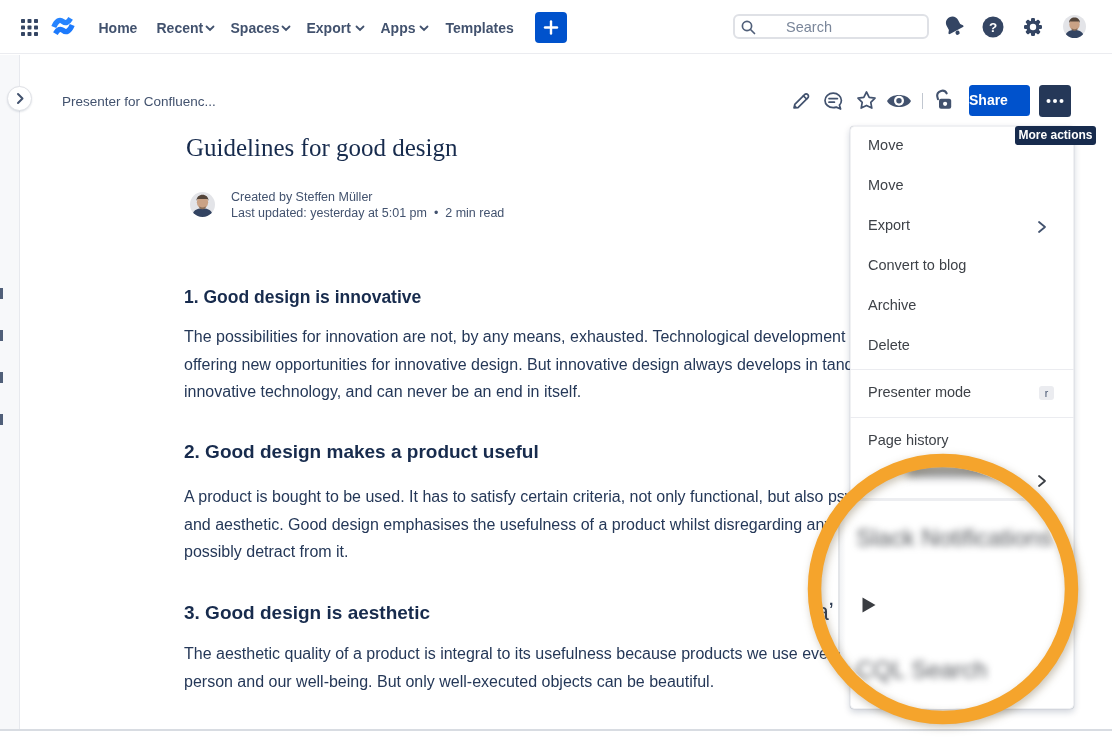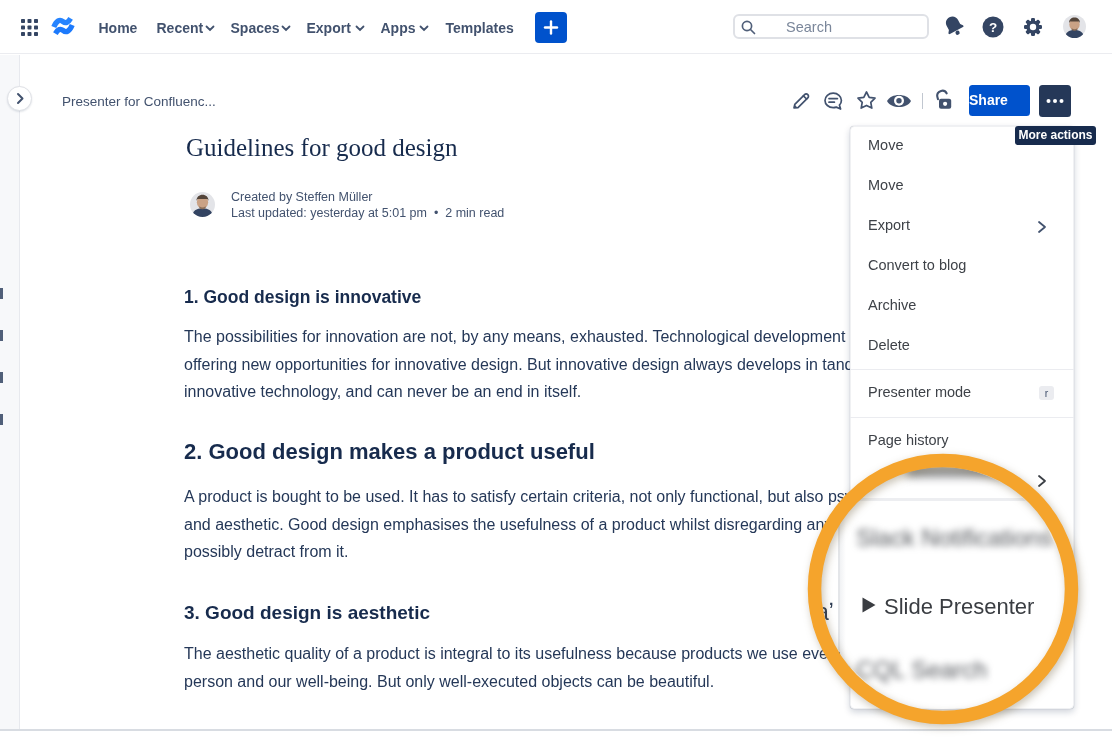--- a/index.html
+++ b/index.html
@@ -182,21 +182,21 @@
 </svg>
 <div class="abs" style="left:231px;top:190px;font-size:12.5px;color:#42526E;z-index:2;">Created by Steffen Müller</div>
 <div class="abs" style="left:231px;top:206px;font-size:12.5px;color:#42526E;z-index:2;">Last updated: yesterday at 5:01 pm &nbsp;•&nbsp; 2 min read</div>
 
 <div class="abs nowrap" style="left:184px;top:287px;font-size:17.5px;font-weight:bold;line-height:20px;color:#172B4D;z-index:2;">1. Good design is innovative</div>
 <div class="abs nowrap" style="left:184px;top:323px;font-size:16px;line-height:27.6px;color:#253858;z-index:2;">
 The possibilities for innovation are not, by any means, exhausted. Technological development is always<br>
 offering new opportunities for innovative design. But innovative design always develops in tandem with<br>
 innovative technology, and can never be an end in itself.</div>
 
-<div class="abs nowrap" style="left:184px;top:442px;font-size:22px;font-weight:bold;line-height:20px;color:#172B4D;z-index:2;">2. Good design makes a product useful</div>
+<div class="abs nowrap" style="left:184px;top:442px;font-size:19px;font-weight:bold;line-height:20px;color:#172B4D;z-index:2;">2. Good design makes a product useful</div>
 <div class="abs nowrap" style="left:184px;top:483px;font-size:16px;line-height:27.6px;color:#253858;z-index:2;">
 A product is bought to be used. It has to satisfy certain criteria, not only functional, but also psychological<br>
 and aesthetic. Good design emphasises the usefulness of a product whilst disregarding anything that could<br>
 possibly detract from it.</div>
 
 <div class="abs nowrap" style="left:184px;top:603px;font-size:19px;font-weight:bold;line-height:20px;color:#172B4D;z-index:2;">3. Good design is aesthetic</div>
 <div class="abs nowrap" style="left:184px;top:640px;font-size:16px;line-height:27.6px;color:#253858;z-index:2;">
 The aesthetic quality of a product is integral to its usefulness because products we use every day affect our<br>
 person and our well-being. But only well-executed objects can be beautiful.</div>
 
@@ -224,21 +224,20 @@
 <div class="abs" id="lensbody" style="left:821px;top:467px;width:242px;height:242px;border-radius:50%;background:#fff;overflow:hidden;z-index:15;">
 
   <div class="abs" style="left:17px;top:0px;width:1.5px;height:242px;background:#e4e6e9;"></div>
     <div class="abs" style="left:18.5px;top:0px;width:6px;height:242px;background:linear-gradient(90deg,#f1f2f4,#ffffff);"></div>
   <div class="abs" style="left:19px;top:31px;width:242px;height:3px;background:#edeef1;"></div>
   <div class="abs nowrap" style="left:86px;top:-1px;width:122px;height:11px;background:#41454a;filter:blur(5px);opacity:0.6;"></div>
   <div class="abs nowrap" style="left:35px;top:57px;font-size:24px;color:#54575c;filter:blur(3.8px);">Slack Notifications</div>
   <svg class="abs" style="left:40px;top:129px;" width="16" height="18">
       <path d="M1.5 1.5 L14.5 9 L1.5 16.5 Z" fill="#3a3d42"></path>
     </svg>
-  <div class="abs nowrap" style="left:63px;top:127px;font-size:22px;color:#3a3d42;filter:blur(0.4px);">Slide Presenter</div>
   <div class="abs nowrap" style="left:35px;top:189px;font-size:24px;color:#54575c;filter:blur(3.8px);">CQL Search</div>
   <div class="abs nowrap" style="left:-5px;top:132px;font-size:23px;color:#2b3a52;filter:blur(0.5px);">aʼ</div>
 </div>
 <svg class="abs" style="left:797px;top:443px;z-index:16;filter:drop-shadow(2px 3px 4px rgba(110,95,60,0.38));" width="292" height="292">
   <circle cx="146" cy="146" r="128.5" fill="none" stroke="#F5A42C" stroke-width="13.5"></circle>
 </svg>
 
 <div class="abs" style="left:1015px;top:126px;width:81px;height:19px;background:#172B4D;border-radius:3px;z-index:20;"></div>
 <div class="abs" style="left:1015px;top:126px;width:81px;height:36px;line-height:19px;text-align:center;color:#fff;font-size:12px;font-weight:bold;z-index:20;">More actions</div>
 

